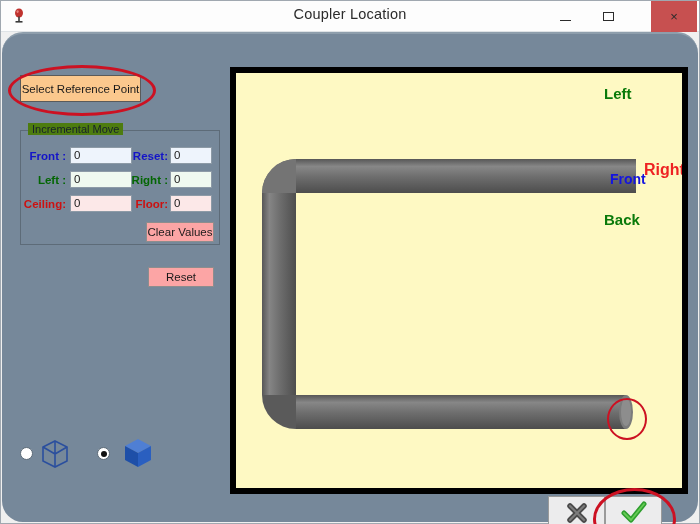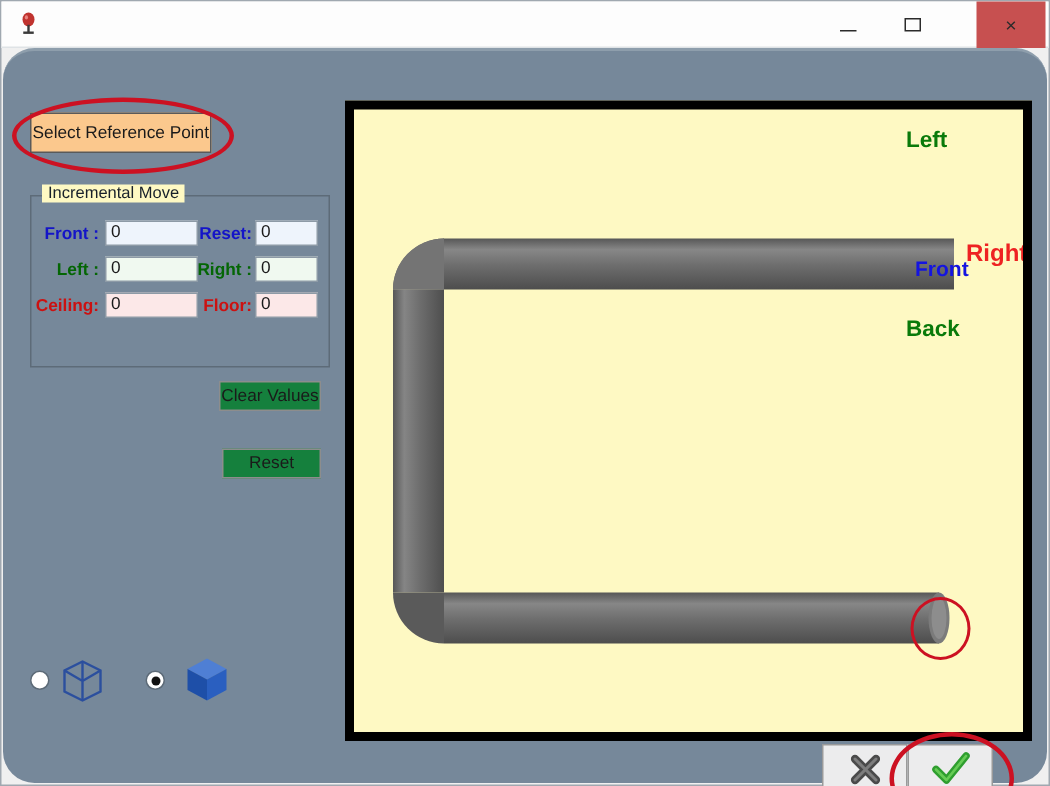--- a/index.html
+++ b/index.html
@@ -72,21 +72,21 @@
   }
 
   
   .group-box{
     position:absolute;left:18px;top:96px;width:200px;height:115px;
     border:1px solid #5d6b78;
     box-sizing:border-box;
   }
   .group-title{
     position:absolute;left:26px;top:89px;
-    background:#fef9c3;padding:0 4px;
+    background:#4d7c0f;padding:0 4px;
     font-size:11px;color:#17202a;
   }
   .fld-label{
     position:absolute;font-size:11.5px;font-weight:bold;
     text-align:right;
   }
   .fld-input{
     position:absolute;height:17px;
     border:1px solid #8d9aa6;
     box-sizing:border-box;
@@ -97,27 +97,26 @@
   .c-front{color:#1414c8;}
   .c-left{color:#046604;}
   .c-ceiling{color:#cc1111;}
   .bg-front{background:#eef4fc;}
   .bg-left{background:#f0f9f0;}
   .bg-ceiling{background:#fce8e8;}
 
   
   .std-btn{
     position:absolute;
-    background:#15803d;
+    background:#fca5a5;
     border:1px solid #8d8d8d;
     font-size:11.5px;color:#1a1a1a;
     display:flex;align-items:center;justify-content:center;
     box-sizing:border-box;cursor:default;
     font-family:"Liberation Sans",sans-serif;
-    margin-top:32px;
   }
   .btn-clear{left:144px;top:188px;width:68px;height:20px;}
   .btn-reset{left:146px;top:233px;width:66px;height:20px;}
 
   
   .radio{
     position:absolute;width:13px;height:13px;border-radius:50%;
     background:#ffffff;border:1px solid #5c6a77;box-sizing:border-box;
     cursor:default;
   }
@@ -173,20 +172,21 @@
 
 <div id="app">
 
   <div class="titlebar">
     <svg class="app-icon" viewBox="0 0 18 18">
       <ellipse cx="9" cy="6" rx="4" ry="4.6" fill="#c0332f"></ellipse>
       <rect x="8.2" y="9.5" width="1.6" height="5" fill="#3a3a3a"></rect>
       <rect x="5.5" y="14" width="7" height="1.6" fill="#3a3a3a"></rect>
       <ellipse cx="7.6" cy="4.6" rx="1.1" ry="1.4" fill="#e8837f"></ellipse>
     </svg>
+    <div class="title-text">Coupler Location</div>
 
     <div class="win-btn win-min">
       <div class="min-bar"></div>
     </div>
     <div class="win-btn win-max">
       <div class="max-box"></div>
     </div>
     <div class="win-btn win-close">
       <span class="glyph">×</span>
     </div>

